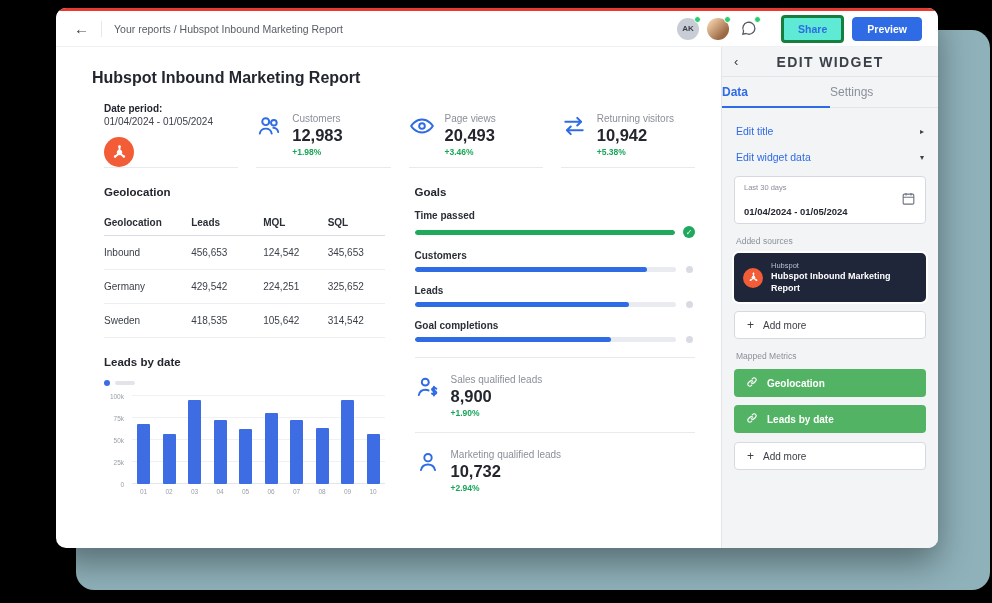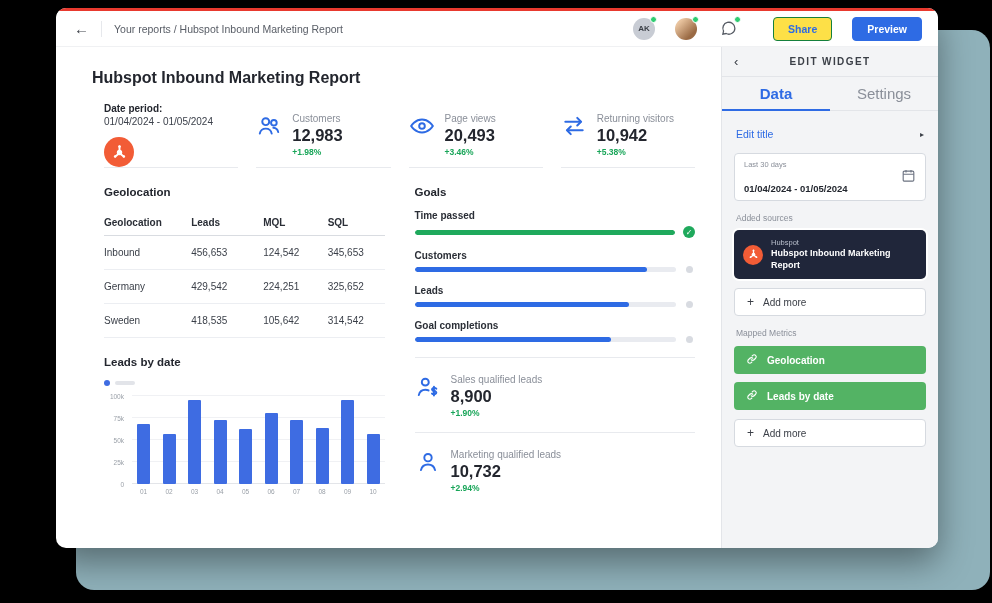--- a/index.html
+++ b/index.html
@@ -9,29 +9,29 @@
   .backdrop{position:absolute;left:76px;top:30px;width:914px;height:560px;background:#8fb1ba;border-radius:18px}
   .window{position:absolute;left:56px;top:8px;width:882px;height:540px;background:#fff;border-radius:10px;overflow:hidden;
           box-shadow:0 14px 34px rgba(0,0,0,.4);display:flex;flex-direction:column}
   .accent{height:3px;background:#e8392e;flex:none}
 
   
   .topbar{height:36px;flex:none;display:flex;align-items:center;padding:0 16px 0 18px;border-bottom:1px solid #f0f1f3;background:#fff}
   .back{font-size:15px;color:#3c4048;cursor:pointer}
   .vdiv{width:1px;height:16px;background:#e6e8ec;margin:0 12px}
   .crumb{font-size:10.5px;color:#585d66}
-  .top-right{margin-left:auto;display:flex;align-items:center;gap:20px}
+  .top-right{margin-left:auto;display:flex;align-items:center;gap:8px}
   .avatar{width:22px;height:22px;border-radius:50%;background:#c8ccd4;color:#3c4048;font-size:8px;font-weight:bold;
           display:flex;align-items:center;justify-content:center;position:relative}
   .avatar.photo{background:linear-gradient(135deg,#e8c39e 20%,#9a6a44 75%)}
   .odot{position:absolute;top:-2px;right:-2px;width:7px;height:7px;border-radius:50%;background:#2ecc71;border:1.5px solid #fff}
   .chatwrap{position:relative;width:22px;height:22px;display:flex;align-items:center;justify-content:center;margin-right:14px}
   .chatwrap svg{width:17px;height:17px}
   .btn{font-size:10.5px;border-radius:4px;padding:5px 14px;cursor:pointer;font-weight:bold}
-  .btn.outline{border:1px solid #15803d;color:#2e6be4;background:#fde047}
+  .btn.outline{border:3px solid #15803d;color:#2e6be4;background:#5eead4}
   .btn.solid{background:#2e6be4;color:#fff;border:1px solid #2e6be4}
 
   .body-row{flex:1;display:flex;min-height:0}
   .main{flex:1;padding:14px 26px 0 36px;overflow:hidden}
   .report-title{font-size:16px;font-weight:bold;color:#23262e;margin:8px 0 16px}
 
   
   .kpi-row{display:flex;gap:18px;padding-left:12px}
   .kpi,.kpi-date{flex:1;border-bottom:1px solid #e8eaee}
   .kpi{display:flex;gap:10px;align-items:flex-start;padding-top:10px}
@@ -86,23 +86,23 @@
 
   
   .stats{border-top:1px solid #e8eaee;margin-top:14px}
   .stat{display:flex;gap:10px;align-items:flex-start;padding:16px 0 14px;border-bottom:1px solid #e8eaee}
   .stat:last-child{border-bottom:none}
 
   
   .panel{width:217px;flex:none;background:#f3f4f6;border-left:1px solid #e3e5e9;display:flex;flex-direction:column}
   .panel-head{height:30px;flex:none;display:flex;align-items:center;justify-content:center;position:relative;border-bottom:1px solid #e3e5e9}
   .panel-chev{position:absolute;left:12px;font-size:13px;color:#3c4048;cursor:pointer;line-height:1}
-  .panel-title{font-size:10px;font-weight:bold;letter-spacing:1.4px;color:#3c4048}
+  .panel-title{font-size:14px;font-weight:bold;letter-spacing:1.4px;color:#3c4048}
   .tabs{display:flex;border-bottom:1px solid #e3e5e9}
-  .tab{flex:1;text-align:center;padding:8px 0 7px;font-size:15px;color:#8a8f99;cursor:pointer}
+  .tab{flex:1;padding:8px 0 7px;font-size:12px;color:#8a8f99;cursor:pointer}
   .tab.active{color:#2e6be4;font-weight:bold;border-bottom:2px solid #2e6be4;margin-bottom:-1px}
   .panel-body{padding:10px 12px}
   .link-row{display:flex;justify-content:space-between;align-items:center;color:#2e6be4;font-size:10.5px;padding:7px 2px;cursor:pointer}
   .caret{color:#3c4048;font-size:8px}
   .datebox{background:#fff;border:1px solid #d6dae0;border-radius:4px;padding:6px 9px;display:flex;align-items:center;justify-content:space-between;margin:6px 0 4px;cursor:pointer}
   .datebox .preset{font-size:7.5px;color:#8a8f99;margin-bottom:14px}
   .datebox .range{font-size:9.5px;color:#23272f;font-weight:bold}
   .datebox svg{width:15px;height:15px}
   .small-label{font-size:8.5px;color:#8a8f99;margin:12px 2px 7px}
   .source-card{background:#20263a;border-radius:5px;padding:8px 9px;display:flex;gap:8px;align-items:center;box-shadow:0 0 0 2px rgba(255,255,255,.95)}
@@ -364,20 +364,24 @@
       </div>
       <div class="tabs">
           <div class="tab active">Data</div>
           <div class="tab">Settings</div>
         </div>
       <div class="panel-body">
         <div class="link-row">
           <span>Edit title</span>
           <span class="caret">▸</span>
         </div>
+        <div class="link-row">
+          <span>Edit widget data</span>
+          <span class="caret">▾</span>
+        </div>
         <div class="datebox">
           <div>
             <div class="preset">Last 30 days</div>
             <div class="range">01/04/2024 - 01/05/2024</div>
           </div>
           <span>
             <svg viewBox="0 0 24 24" fill="none" stroke="#6b7280" stroke-width="1.8">
                 <rect x="3.5" y="5" width="17" height="16" rx="2"></rect>
                 <path d="M3.5 10h17"></path>
                 <path d="M8 3v4M16 3v4"></path>

